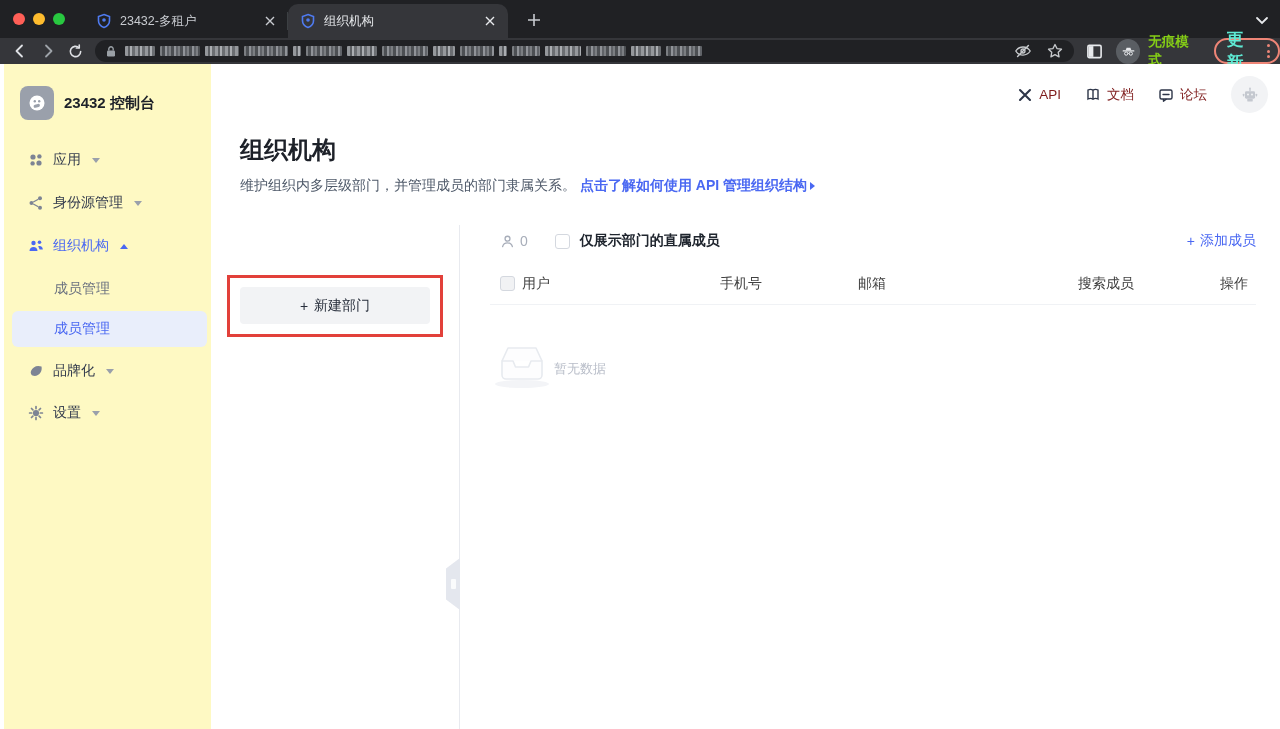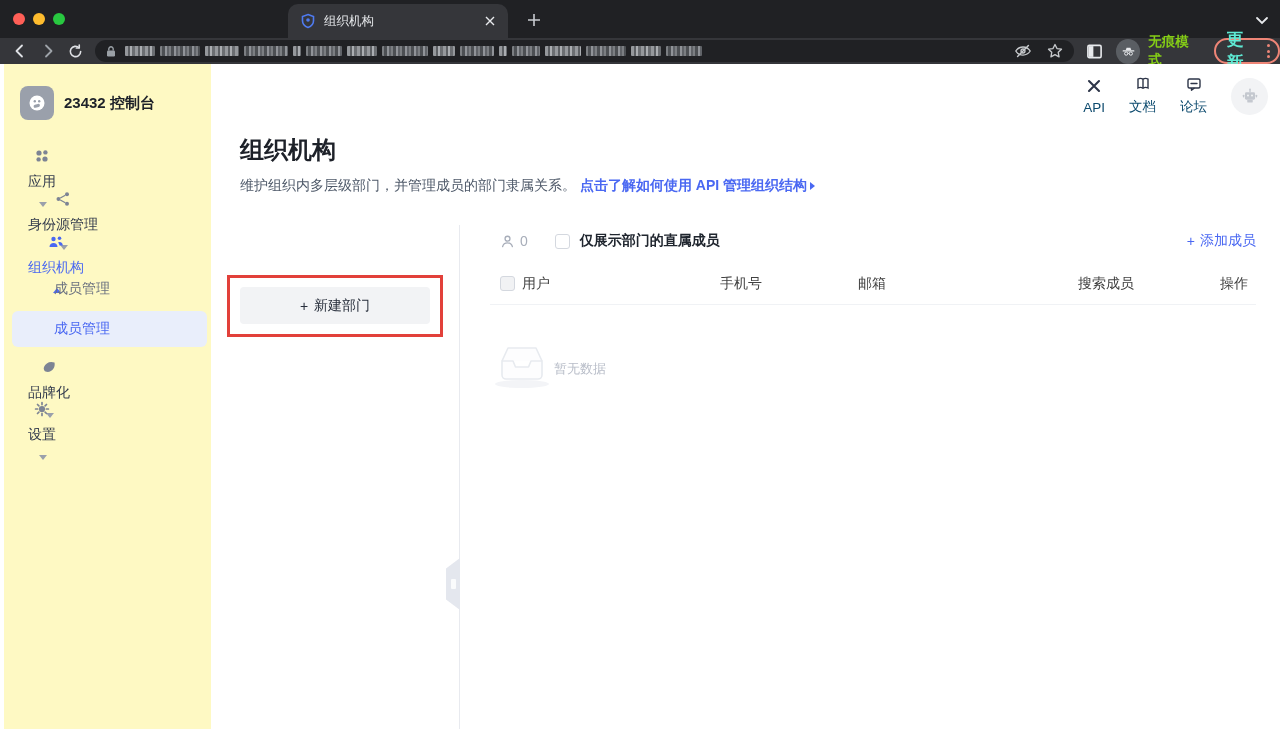--- a/index.html
+++ b/index.html
@@ -43,32 +43,32 @@
   .dots-v { display:flex; flex-direction:column; gap:2.5px; }
   .dots-v b { width:3px; height:3px; border-radius:50%; background:#ee8577; }
 
   
   .appbody { position:absolute; top:64px; left:0; right:0; bottom:0; }
   .sidenav { position:absolute; left:4px; top:0; bottom:0; width:211px; background:#fef9c3; }
   .logo-row { position:absolute; left:16px; top:22px; display:flex; align-items:center; gap:10px; }
   .logo-box { width:34px; height:34px; border-radius:8px; background:#9aa0ab; display:flex; align-items:center; justify-content:center; }
   .ws-name { font-size:15px; font-weight:700; color:#1d2129; }
 
-  .nav-item { position:absolute; left:24px; height:24px; display:flex; align-items:center; gap:9px; font-size:14px; color:#333b4d; cursor:default;flex-direction:column; }
+  .nav-item { position:absolute; left:24px; height:24px; display:flex; align-items:center; gap:9px; font-size:14px; color:#333b4d; cursor:default; }
   .nav-item .nicon { width:16px; height:16px; color:#7d8494; flex:none; }
   .nav-item.active-blue, .nav-item.active-blue .nicon { color:#4a68f2; }
   .chev { width:8px; height:8px; margin-left:2px; position:relative; }
   .chev::before { content:""; position:absolute; left:0; top:2px; border-left:4px solid transparent; border-right:4px solid transparent; border-top:5px solid #9aa0ab; }
   .chev.up::before { border-top:none; border-bottom:5px solid #4a68f2; }
   .sub-item { position:absolute; left:50px; height:24px; display:flex; align-items:center; font-size:14px; color:#6b7280; }
   .sub-sel { position:absolute; left:8px; width:195px; height:36px; background:#e9eefb; border-radius:6px; display:flex; align-items:center; padding-left:42px; font-size:14px; color:#4a68f2; }
 
   .main { position:absolute; left:211px; top:0; right:0; bottom:0; background:#fff; }
   .hdr-links { position:absolute; top:12px; right:12px; display:flex; align-items:center; gap:24px; }
-  .hdr-link { display:flex; align-items:center; gap:6px; font-size:13.5px; color:#0c4a6e;flex-direction:column; }
+  .hdr-link { display:flex; align-items:center; gap:6px; font-size:13.5px; color:#7f1d1d; }
   .hdr-link .hicon { width:16px; height:16px; color:#2d3548; }
   .avatar { width:37px; height:37px; border-radius:50%; background:#f2f3f5; display:flex; align-items:center; justify-content:center; }
 
   .page-title { position:absolute; left:29px; top:70px; font-size:24px; font-weight:700; color:#1d2129; }
   .page-desc { position:absolute; left:29px; top:113px; font-size:14px; color:#4e5969; }
   .doc-link { color:#4a68f2; font-weight:600; cursor:pointer; }
   .tri-right { display:inline-block; width:0; height:0; border-top:4px solid transparent; border-bottom:4px solid transparent; border-left:5px solid #4a68f2; margin-left:3px; }
 
   
   .search-box { position:absolute; left:29px; top:166px; width:189px; height:31px; background:#f2f3f5; border-radius:4px; display:flex; align-items:center; padding:0 8px; gap:6px; }
@@ -109,20 +109,32 @@
 
 <div id="app">
 
   <div class="tabstrip">
     <div class="traffic">
       <span class="t-red"></span>
       <span class="t-yellow"></span>
       <span class="t-green"></span>
     </div>
 
+    <div class="tab inactive">
+      <svg class="fav" viewBox="0 0 16 16">
+          <path d="M8 1.5l5.5 2v4.2c0 3.3-2.3 5.6-5.5 6.8-3.2-1.2-5.5-3.5-5.5-6.8V3.5z" fill="none" stroke="#4f7bf0" stroke-width="1.6"></path>
+          <circle cx="8" cy="7" r="1.8" fill="#4f7bf0"></circle>
+        </svg>
+      <span class="tab-title">23432-多租户</span>
+      <span class="tab-close">
+          <svg width="10" height="10" viewBox="0 0 10 10">
+            <path d="M1 1l8 8M9 1l-8 8" stroke="#c8cbd0" stroke-width="1.4"></path>
+          </svg>
+        </span>
+    </div>
 
     <div class="tab active">
       <svg class="fav" viewBox="0 0 16 16">
           <path d="M8 1.5l5.5 2v4.2c0 3.3-2.3 5.6-5.5 6.8-3.2-1.2-5.5-3.5-5.5-6.8V3.5z" fill="none" stroke="#4f7bf0" stroke-width="1.6"></path>
           <circle cx="8" cy="7" r="1.8" fill="#4f7bf0"></circle>
         </svg>
       <span class="tab-title">组织机构</span>
       <span class="tab-close">
           <svg width="10" height="10" viewBox="0 0 10 10">
             <path d="M1 1l8 8M9 1l-8 8" stroke="#e8eaed" stroke-width="1.4"></path>

